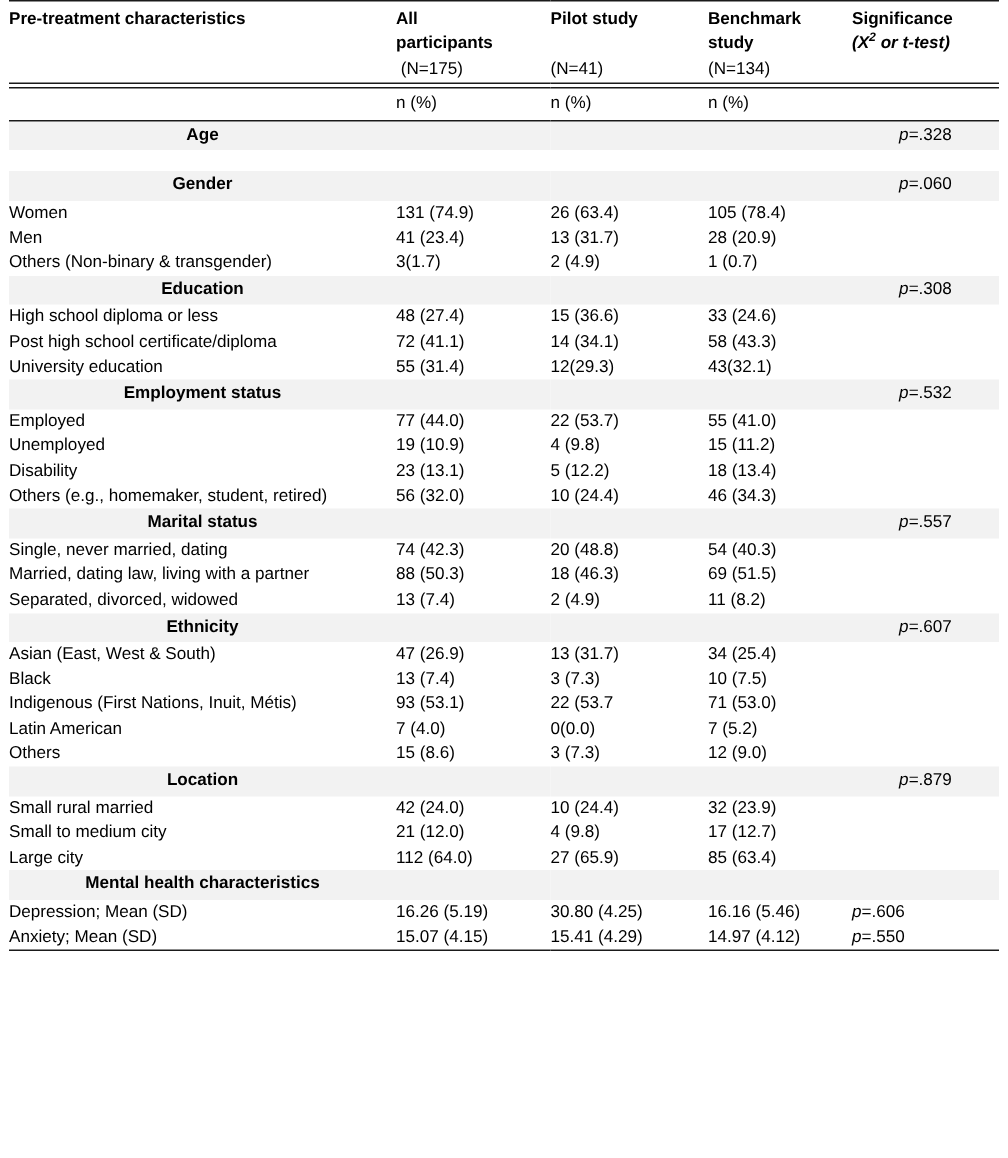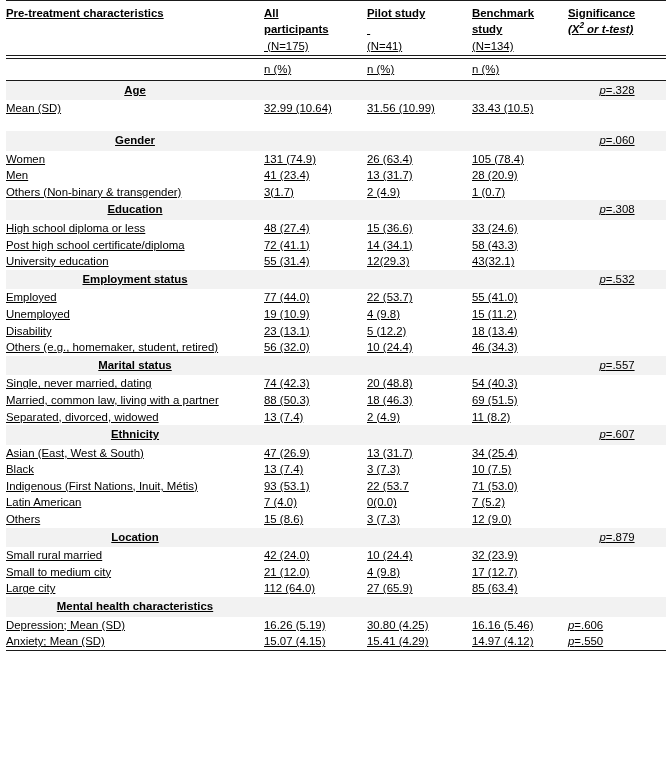--- a/index.html
+++ b/index.html
@@ -11,21 +11,20 @@
     width: 672px;
     height: 772px;
     font-family: "Liberation Sans", sans-serif;
     color: #000000;
     -webkit-font-smoothing: antialiased;
   }
   #table-wrap {
     width: 600px;
     box-sizing: border-box;
     padding: 0 6px;
-    text-decoration: underline;
   }
   table.stats {
     width: 660px;
     border-collapse: collapse;
     table-layout: fixed;
     font-size: 11.4px;
     line-height: 16.6px;
   }
   table.stats td, table.stats th {
     padding: 0;
@@ -158,27 +157,20 @@
         <tr class="rule-thin">
           <td colspan="5"></td>
         </tr>
         <tr class="section-row">
           <td class="c1cell">Age</td>
           <td></td>
           <td></td>
           <td></td>
           <td class="sig"><span class="ital">p</span>=.328</td>
         </tr>
-        <tr class="data-row">
-          <td class="c1cell">Mean (SD)</td>
-          <td>32.99 (10.64)</td>
-          <td>31.56 (10.99)</td>
-          <td>33.43 (10.5)</td>
-          <td class="sig"></td>
-        </tr>
         <tr class="spacer-row">
           <td colspan="5"></td>
         </tr>
         <tr class="section-row">
           <td class="c1cell">Gender</td>
           <td></td>
           <td></td>
           <td></td>
           <td class="sig"><span class="ital">p</span>=.060</td>
         </tr>
@@ -274,21 +266,21 @@
           <td class="sig"><span class="ital">p</span>=.557</td>
         </tr>
         <tr class="data-row">
           <td class="c1cell">Single, never married, dating</td>
           <td>74 (42.3)</td>
           <td>20 (48.8)</td>
           <td>54 (40.3)</td>
           <td class="sig"></td>
         </tr>
         <tr class="data-row">
-          <td class="c1cell">Married, common law, living with a partner</td>
+          <td class="c1cell">Married, dating law, living with a partner</td>
           <td>88 (50.3)</td>
           <td>18 (46.3)</td>
           <td>69 (51.5)</td>
           <td class="sig"></td>
         </tr>
         <tr class="data-row">
           <td class="c1cell">Separated, divorced, widowed</td>
           <td>13 (7.4)</td>
           <td>2 (4.9)</td>
           <td>11 (8.2)</td>

